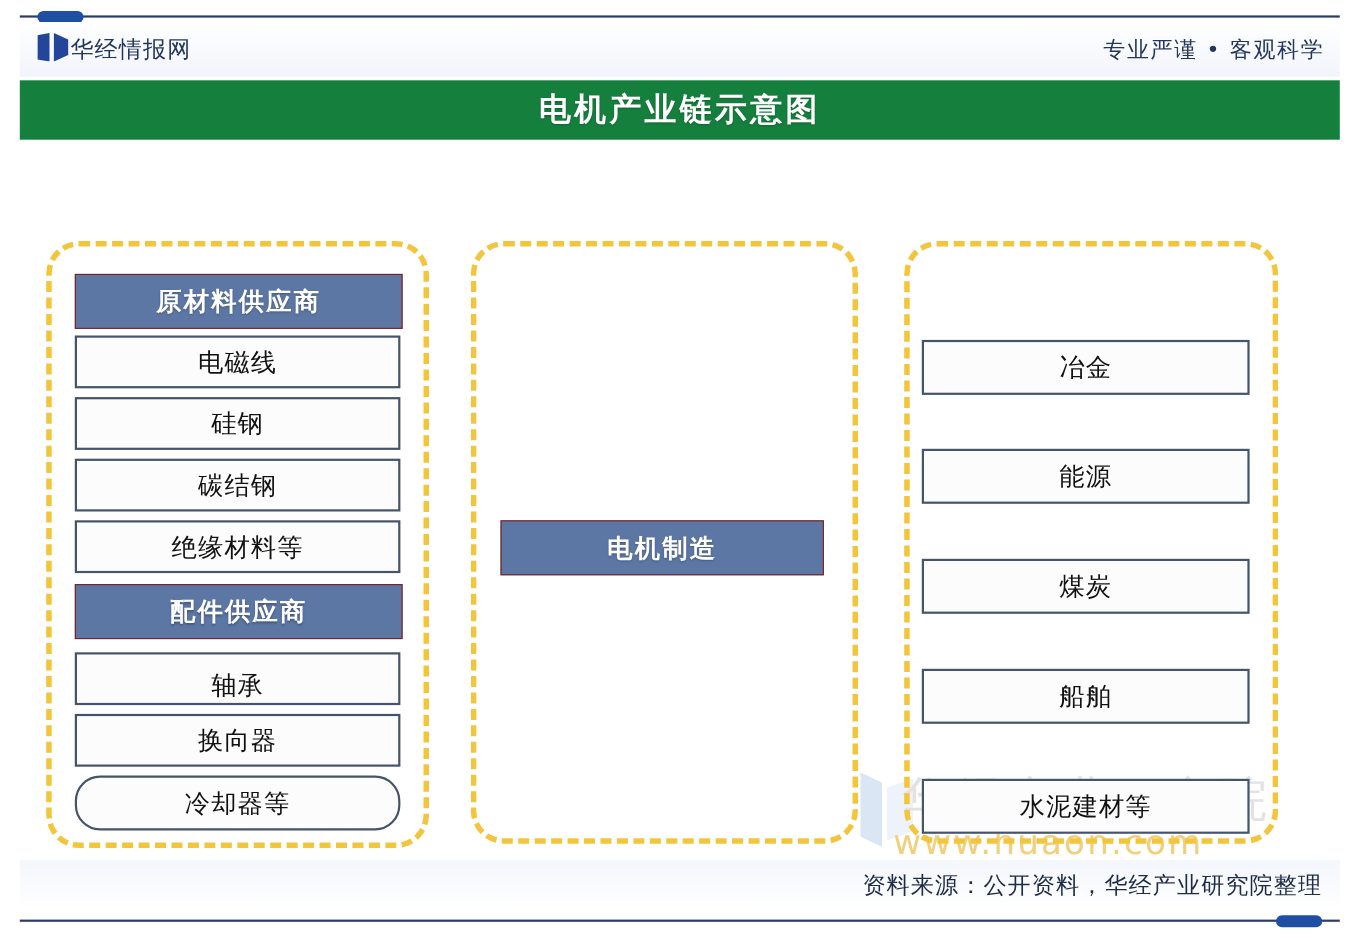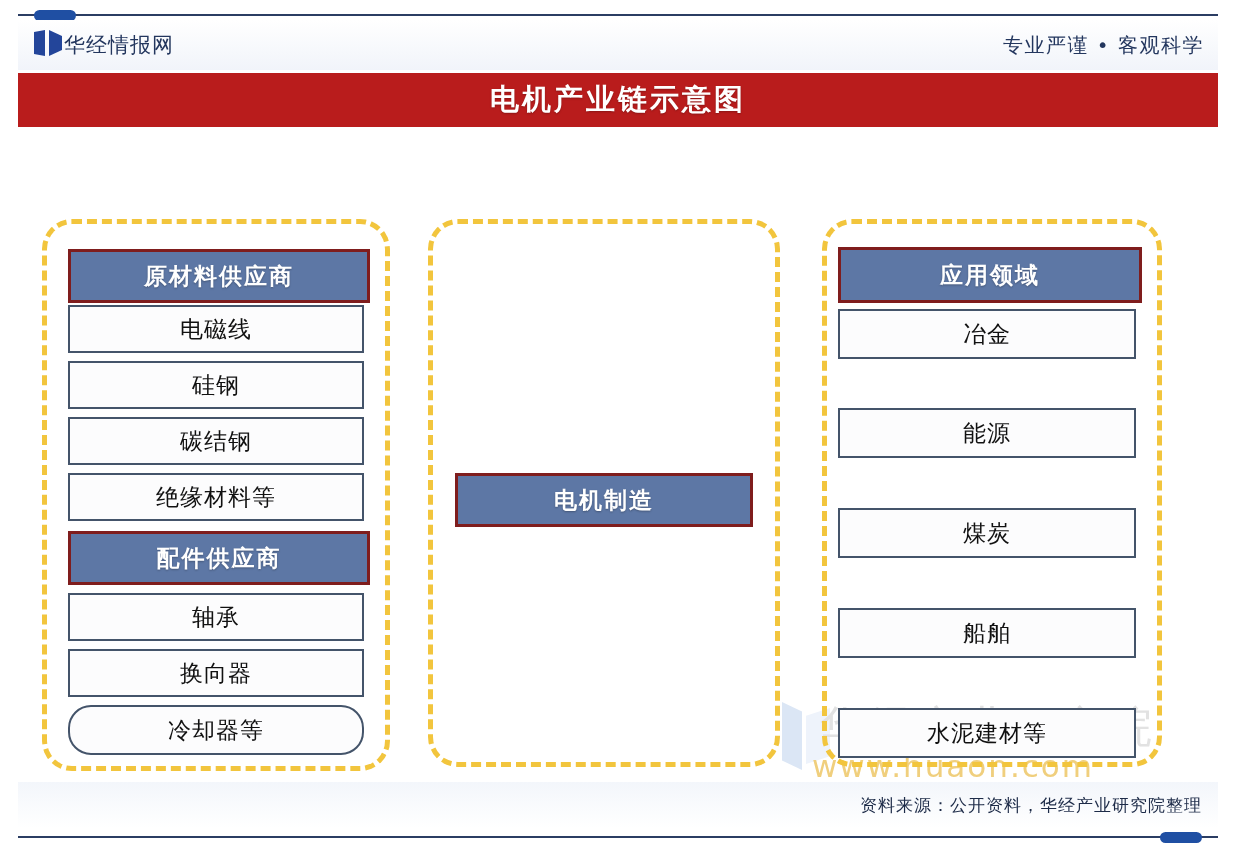--- a/index.html
+++ b/index.html
@@ -74,21 +74,21 @@
     font-family: "DejaVu Sans", sans-serif;
   }
 
   
   .title-bar {
     position: absolute;
     left: 18px;
     top: 73px;
     width: 1200px;
     height: 54px;
-    background: #b91c1c;
+    background: #15803d;
     display: flex;
     align-items: center;
     justify-content: center;
   }
   .title-text {
     color: #ffffff;
     font-size: 29px;
     font-weight: bold;
     letter-spacing: 3px;
     font-family: "DejaVu Sans", sans-serif;
@@ -199,21 +199,21 @@
   .col.mid  { left: 428px; width: 352px; height: 548px; }
   .col.down { left: 822px; width: 340px; height: 548px; }
 
   
   .chip {
     position: absolute;
     background: #5d77a5;
     display: flex;
     align-items: center;
     justify-content: center;
-    border: 3px solid #7f1d1d;
+    border: 1px solid #7f1d1d;
   }
   .chip-label {
     color: #ffffff;
     font-size: 23px;
     font-weight: bold;
     letter-spacing: 2px;
     font-family: "DejaVu Sans", sans-serif;
     text-shadow: 0 1px 2px rgba(0,0,0,0.28);
   }
 
@@ -250,21 +250,21 @@
     height: 46px;
     background: linear-gradient(to bottom, #f3f6fb 0%, #ffffff 100%);
     display: flex;
     align-items: center;
     justify-content: flex-end;
     box-sizing: border-box;
     padding-right: 16px;
     z-index: 3;
   }
   .footer-text {
-    font-size: 17px;
+    font-size: 21px;
     color: #1d2b48;
     letter-spacing: 1px;
     font-family: "DejaVu Sans", sans-serif;
   }
 </style>
 </head>
 <body>
 
 <div class="accent-rule top">
   <div class="accent-line"></div>
@@ -313,40 +313,37 @@
   </div>
   <div class="item up-box" style="top:290px;height:48px;">
     <span class="item-label">碳结钢</span>
   </div>
   <div class="item up-box" style="top:346px;height:48px;">
     <span class="item-label">绝缘材料等</span>
   </div>
   <div class="chip up-box" style="top:404px;height:48px;">
     <span class="chip-label">配件供应商</span>
   </div>
-  <div class="item up-box" style="top:466px;height:48px;">
+  <div class="item up-box" style="top:466px;height:48px;align-items:flex-end;">
     <span class="item-label">轴承</span>
   </div>
   <div class="item up-box" style="top:522px;height:48px;">
     <span class="item-label">换向器</span>
   </div>
   <div class="item up-box" style="top:578px;height:50px;border-radius:23px;">
     <span class="item-label">冷却器等</span>
   </div>
 
   <div class="col mid"></div>
   <div class="chip mid-box" style="top:346px;height:48px;">
     <span class="chip-label">电机制造</span>
   </div>
 
   <div class="col down"></div>
 
-  <div class="chip down-box" style="top:120px;height:50px;">
-    <span class="chip-label">应用领域</span>
-  </div>
   <div class="item down-box" style="top:182px;height:50px;">
     <span class="item-label">冶金</span>
   </div>
   <div class="item down-box" style="top:281px;height:50px;">
     <span class="item-label">能源</span>
   </div>
   <div class="item down-box" style="top:381px;height:50px;">
     <span class="item-label">煤炭</span>
   </div>
   <div class="item down-box" style="top:481px;height:50px;">

